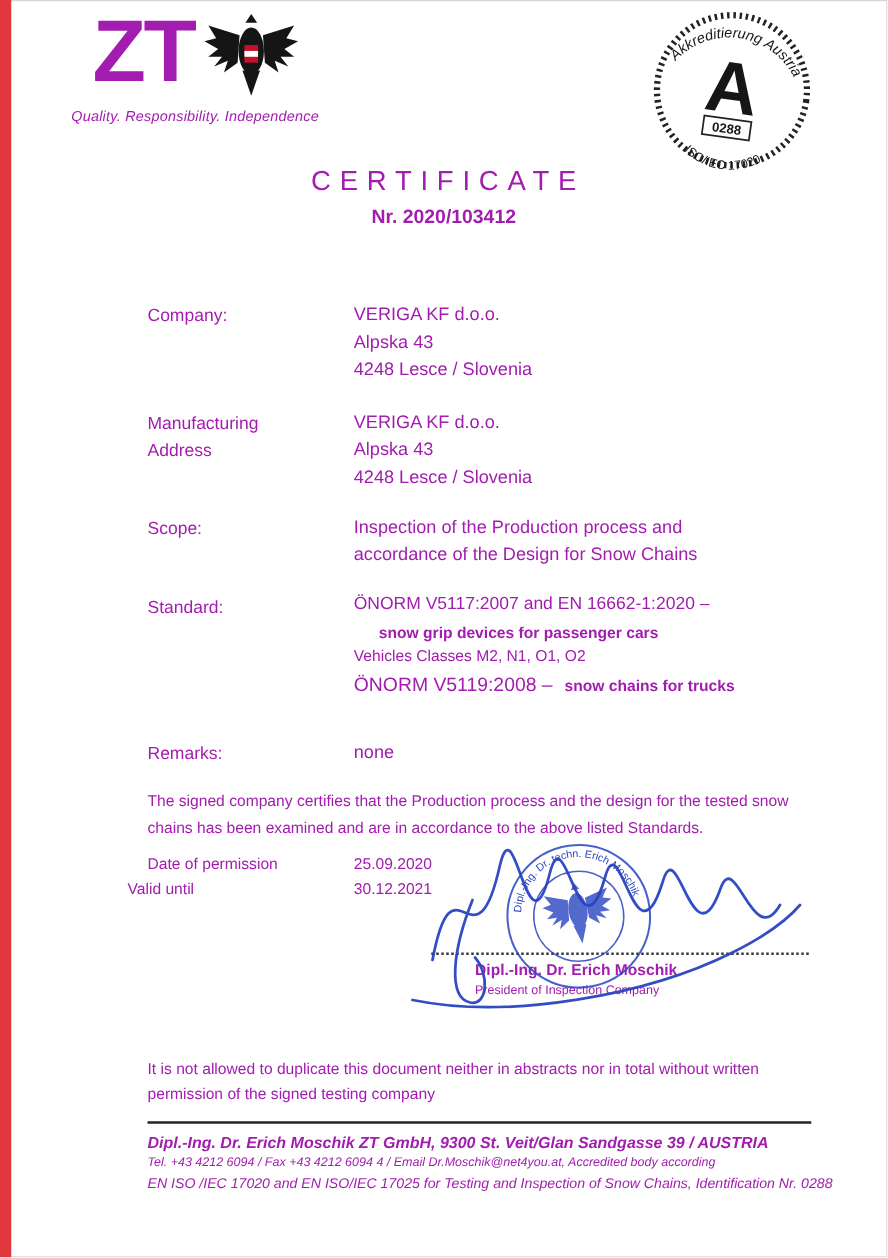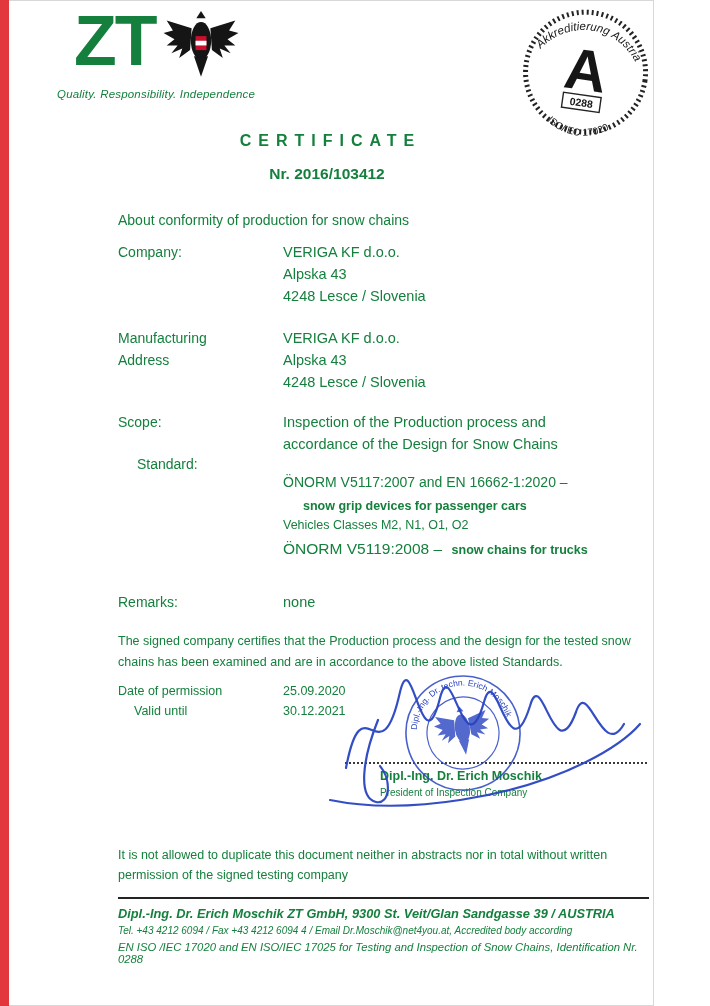--- a/index.html
+++ b/index.html
@@ -1,30 +1,30 @@
 <!DOCTYPE html>
 <html><head>
 <meta charset="utf-8">
 <style>
   * { margin:0; padding:0; box-sizing:border-box; }
   html,body { background:#ffffff; }
   body { font-family:"Liberation Sans", sans-serif; }
-  .page { position:relative; width:654px; height:1006px; background:#ffffff; color:#15803d;
+  .page { position:relative; width:710px; height:1006px; background:#ffffff; color:#a21caf;
           overflow:hidden; box-shadow: inset 0 0 0 1px #d8d8d8; }
   .abs { position:absolute; }
   .lbl  { font-size:14px; }
   .val  { font-size:14.5px; }
   .sm   { font-size:12.5px; }
   .it   { font-style:italic; }
   .b    { font-weight:bold; }
   .center { left:0; right:0; text-align:center; }
   .redstrip { left:0; top:0; width:9px; height:1006px; background:#e2383d; }
   .zt { left:74px; top:6px; font-size:70px; font-weight:bold; letter-spacing:-2px; line-height:1; }
   .tagline { left:57px; top:88px; font-size:11.5px; font-style:italic; letter-spacing:0.2px; }
-  .heading { top:132px; font-size:16px; font-weight:bold; letter-spacing:7px; padding-left:7px; }
+  .heading { top:132px; font-size:22px; font-weight:normal; letter-spacing:7px; padding-left:7px; }
   .certnum { top:165px; font-size:15.5px; font-weight:bold; }
   .stampwrap { left:318px; top:650px; z-index:5; overflow:visible; }
   .dotline { left:345px; top:746px; width:302px; height:18px; border-bottom:2px dotted #3a3a3a; z-index:2; }
   .rule { left:118px; top:897px; width:531px; border-top:2px solid #242424; }
 </style>
 </head>
 <body>
 
 <svg width="0" height="0" style="position:absolute">
   <defs>
@@ -61,56 +61,55 @@
     </text>
     <text x="82" y="88" text-anchor="middle" font-size="58" font-weight="bold" fill="#161616">A</text>
     <rect x="63" y="93" width="38" height="15" fill="none" stroke="#232323" stroke-width="1.4"></rect>
     <text x="82" y="104.5" text-anchor="middle" font-size="10.5" font-weight="bold" fill="#161616">0288</text>
     <text font-size="10" fill="#161616">
       <textPath href="#sealBottomArc" startOffset="50%" text-anchor="middle">ISO/IEC 17020</textPath>
     </text>
   </svg>
 
   <div class="abs center heading">CERTIFICATE</div>
-  <div class="abs center certnum">Nr. 2016/103412</div>
+  <div class="abs center certnum">Nr. 2020/103412</div>
 
-  <div class="abs" style="left:118px; top:212px; font-size:14px;">About conformity of production for snow chains</div>
 
   <div class="abs lbl" style="left:118px; top:244px;">Company:</div>
   <div class="abs val" style="left:283px; top:244px;">VERIGA KF d.o.o.</div>
   <div class="abs val" style="left:283px; top:266px;">Alpska 43</div>
   <div class="abs val" style="left:283px; top:288px;">4248 Lesce / Slovenia</div>
 
   <div class="abs lbl" style="left:118px; top:330px;">Manufacturing</div>
   <div class="abs lbl" style="left:118px; top:352px;">Address</div>
   <div class="abs val" style="left:283px; top:330px;">VERIGA KF d.o.o.</div>
   <div class="abs val" style="left:283px; top:352px;">Alpska 43</div>
   <div class="abs val" style="left:283px; top:374px;">4248 Lesce / Slovenia</div>
 
   <div class="abs lbl" style="left:118px; top:414px;">Scope:</div>
   <div class="abs val" style="left:283px; top:414px;">Inspection of the Production process and</div>
   <div class="abs val" style="left:283px; top:436px;">accordance of the Design for Snow Chains</div>
 
-  <div class="abs lbl" style="left:118px; top:456px;margin-left:19px;">Standard:</div>
+  <div class="abs lbl" style="left:118px; top:477px;">Standard:</div>
   <div class="abs" style="left:283px; top:474px; font-size:14px;">ÖNORM V5117:2007 and EN 16662-1:2020 –</div>
   <div class="abs sm b" style="left:283px; top:499px;margin-left:20px;">snow grip devices for passenger cars</div>
   <div class="abs sm" style="left:283px; top:518px;">Vehicles Classes M2, N1, O1, O2</div>
   <div class="abs" style="left:283px; top:540px;">
     <span style="font-size:15.5px;">ÖNORM V5119:2008 –</span>
     <span class="sm b" style="margin-left:5px;">snow chains for trucks</span>
   </div>
 
   <div class="abs lbl" style="left:118px; top:594px;">Remarks:</div>
   <div class="abs val" style="left:283px; top:594px;">none</div>
 
   <div class="abs sm" style="left:118px; top:631px; width:530px; line-height:1.65;">The signed company certifies that the Production process and the design for the tested snow chains has been examined and are in accordance to the above listed Standards.</div>
 
   <div class="abs sm" style="left:118px; top:684px;">Date of permission</div>
   <div class="abs sm" style="left:283px; top:684px;">25.09.2020</div>
-  <div class="abs sm" style="left:134px; top:704px;">Valid until</div>
+  <div class="abs sm" style="left:102px; top:704px;">Valid until</div>
   <div class="abs sm" style="left:283px; top:704px;">30.12.2021</div>
 
   <div class="abs dotline"></div>
   <div class="abs b" style="left:380px; top:769px; font-size:12.5px; z-index:2;">Dipl.-Ing. Dr. Erich Moschik</div>
   <div class="abs" style="left:380px; top:787px; font-size:10px; z-index:2;">President of Inspection Company</div>
 
   <svg class="abs stampwrap" width="345" height="162" viewBox="0 0 345 162">
     <defs>
       <path id="stampArc" d="M 101 95 A 46 46 0 1 1 189 95"></path>
     </defs>

